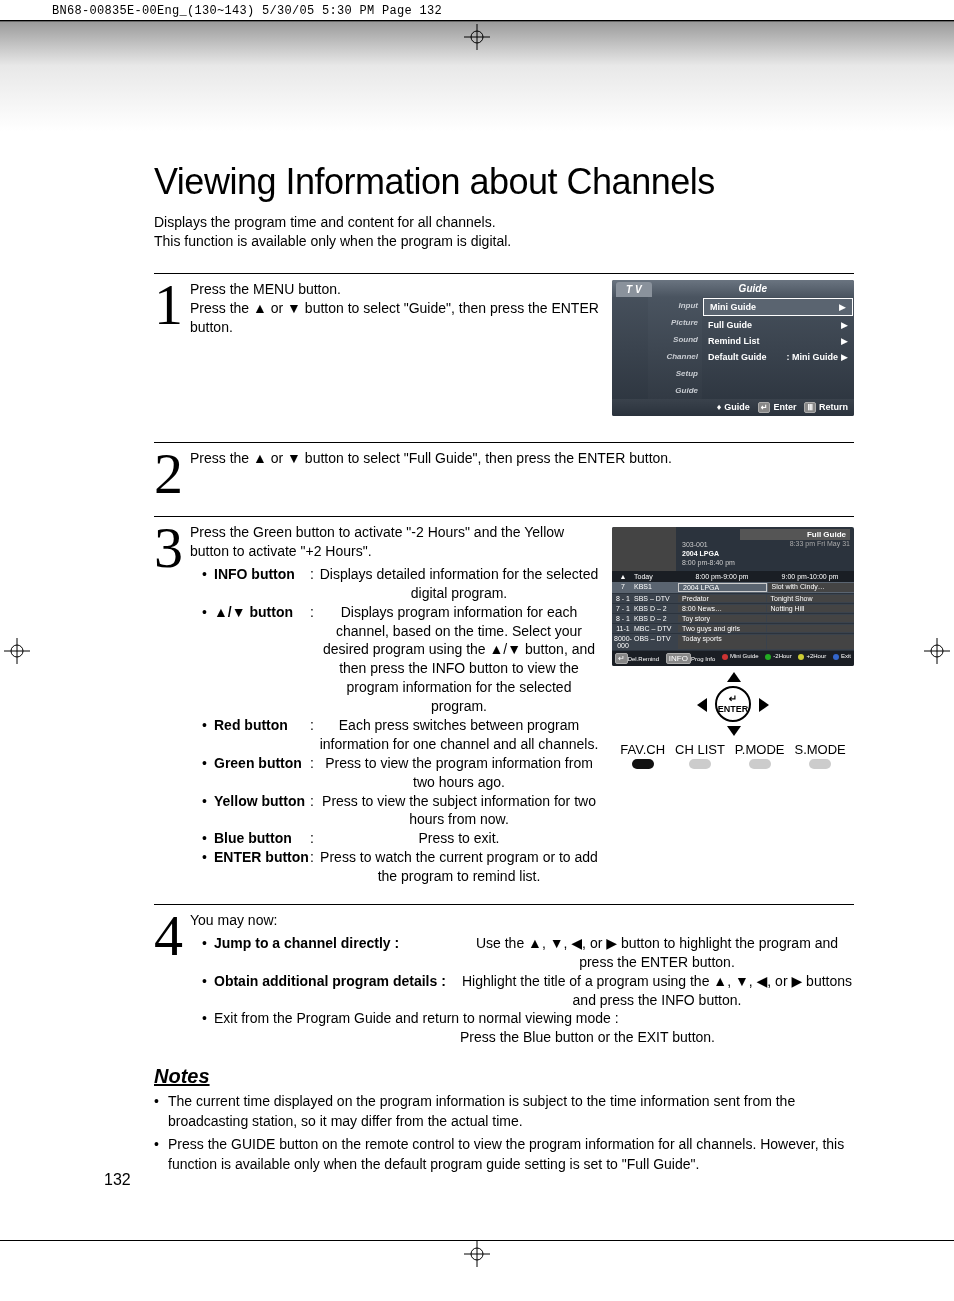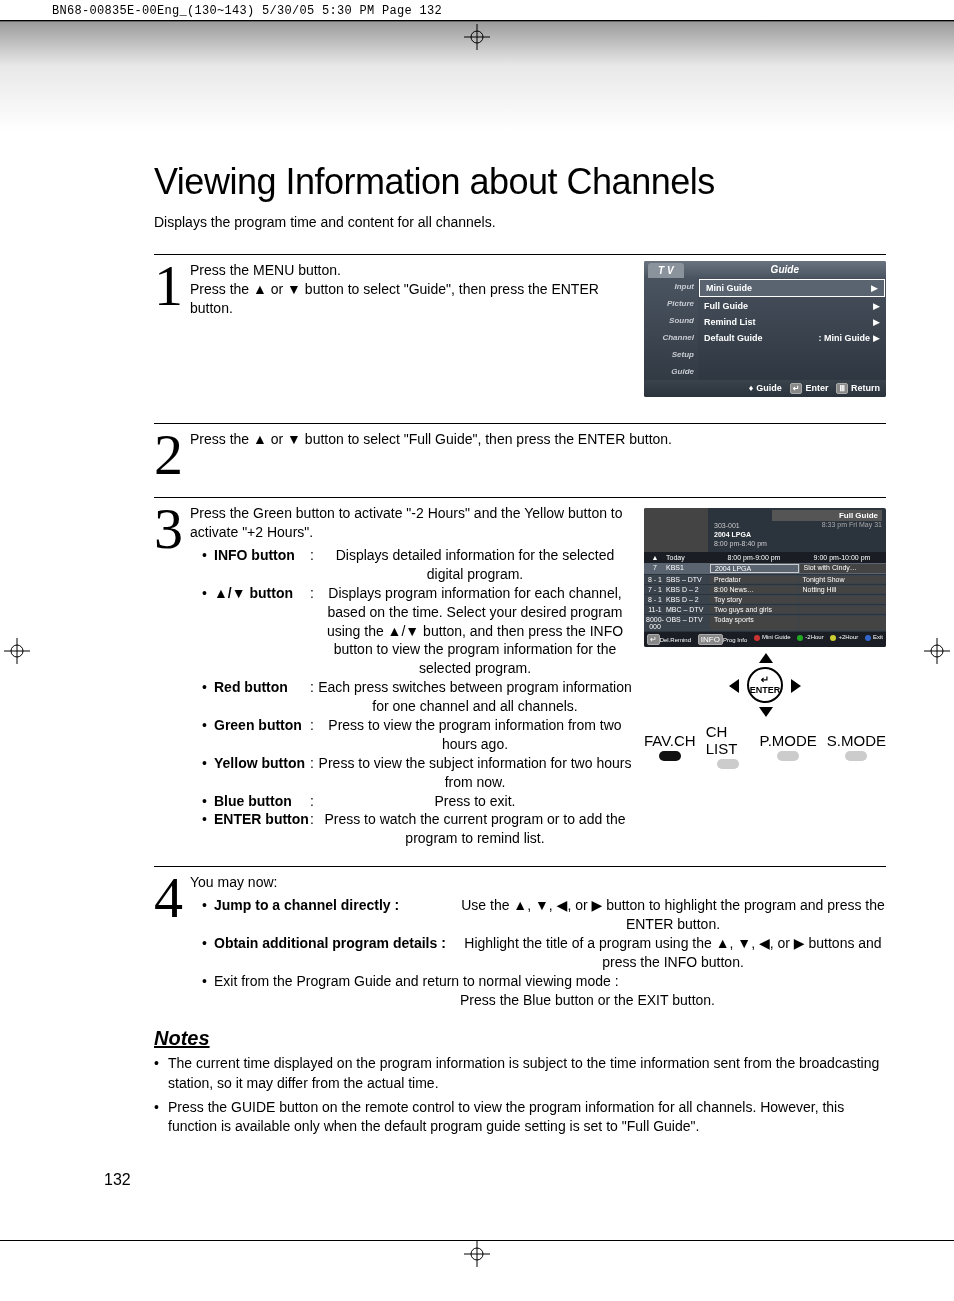--- a/index.html
+++ b/index.html
@@ -30,21 +30,21 @@
   }
   .reg-mark-right {
     position: absolute; right: 4px; top: 50%; transform: translateY(-50%);
   }
   .gradient-bar {
     height: 110px;
     background: linear-gradient(to bottom, #9b9b9b 0%, #e8e8e8 40%, #ffffff 100%);
     border-top: 1px solid #666;
   }
   .content {
-    padding: 30px 68px 0 154px;
+    padding: 30px 100px 0 154px;
   }
   h1 {
     font-family: "Arial Narrow", Arial, sans-serif;
     font-weight: 400;
     font-size: 36px;
     letter-spacing: -0.5px;
     margin-bottom: 10px;
     font-stretch: condensed;
   }
   .intro { margin-bottom: 22px; line-height: 1.35; }
@@ -93,21 +93,21 @@
     color:#fff;
     font-size:9px;
     border-radius:2px;
     overflow:hidden;
     margin-bottom:8px;
   }
   .tv-menu-top { display:flex; background:linear-gradient(to bottom,#6a7480,#4a5460); }
   .tv-tab { padding:3px 8px; font-weight:bold; font-size:10px;font-style:italic;}
   .tv-tab.main { background:#8a929c; border-radius:3px 3px 0 0; margin:2px 0 0 4px; padding:2px 10px;}
   .tv-tab.title { flex:1; text-align:center; padding:3px 0;}
-  .tv-body { display:flex; }
+  .tv-body { display:flex;margin-left:36px; }
   .tv-side { width:54px; background:linear-gradient(to bottom,#4a5460,#323a44); }
   .tv-side-item { padding:4px 4px; font-size:8px; font-weight:bold; color:#c8ccd2; text-align:right; font-style:italic;}
   .tv-list { flex:1; }
   .tv-row { display:flex; padding:3px 6px; font-size:9px; align-items:center;}
   .tv-row.sel { background:#5a6470; border:1px solid #fff; margin:1px;}
   .tv-row-label { flex:1; font-weight:bold;}
   .tv-row-val { font-weight:bold; }
   .tv-row-arrow { width:10px; text-align:right;}
   .tv-foot { background:linear-gradient(to bottom,#3a424c,#2a323c); display:flex; justify-content:flex-end; gap:8px; padding:3px 6px; font-size:9px; font-weight:bold;}
   .tv-foot span { display:flex; align-items:center; gap:3px;}
@@ -147,21 +147,21 @@
   .dpad {
     width:100px; height:60px; position:relative; margin-bottom:4px;
   }
   .dpad .circle { position:absolute; left:32px; top:12px; width:36px; height:36px; border:2px solid #000; border-radius:50%; display:flex; align-items:center; justify-content:center; font-size:9px; font-weight:bold; flex-direction:column;}
   .dpad .circle .ic { font-size:10px; line-height:1;}
   .dpad .tri { position:absolute; width:0; height:0;}
   .tri.l { left:14px; top:24px; border-top:7px solid transparent; border-bottom:7px solid transparent; border-right:10px solid #000;}
   .tri.r { right:14px; top:24px; border-top:7px solid transparent; border-bottom:7px solid transparent; border-left:10px solid #000;}
   .tri.u { left:44px; top:-2px; border-left:7px solid transparent; border-right:7px solid transparent; border-bottom:10px solid #000;}
   .tri.d { left:44px; bottom:-2px; border-left:7px solid transparent; border-right:7px solid transparent; border-top:10px solid #000;}
-  .remote-row { display:flex; gap:10px; font-size:15px; margin-top:4px; align-items:center;}
+  .remote-row { display:flex; gap:10px; font-size:13px; margin-top:4px; align-items:flex-end;}
   .pill { width:22px; height:10px; border-radius:5px; background:#ccc; display:inline-block;}
   .pill.bk{background:#111}
   .rlabel-col { display:flex; flex-direction:column; align-items:center; gap:2px;}
 
   .crop-bottom { position:absolute; bottom:60px; left:0; right:0; border-top:1px solid #000;}
 </style>
 </head>
 <body>
 
 <div class="top-header">BN68-00835E-00Eng_(130~143)  5/30/05  5:30 PM  Page 132</div>
@@ -187,20 +187,21 @@
     <line x1="13" y1="0" x2="13" y2="26" stroke="#000"></line>
     <line x1="0" y1="13" x2="26" y2="13" stroke="#000"></line>
   </svg>
 
 <div class="gradient-bar"></div>
 
 <div class="content">
   <h1>Viewing Information about Channels</h1>
   <div class="intro">
     <div>Displays the program time and content for all channels.</div>
+    <div>This function is available only when the program is digital.</div>
   </div>
 
   <div class="step-block two-col">
     <div class="left-col" style="display:flex;">
       <div class="big-num">1</div>
       <div class="step-body">
         <div>Press the MENU button.</div>
         <div>Press the ▲ or ▼ button to select "Guide", then press the ENTER button.</div>
       </div>
     </div>

